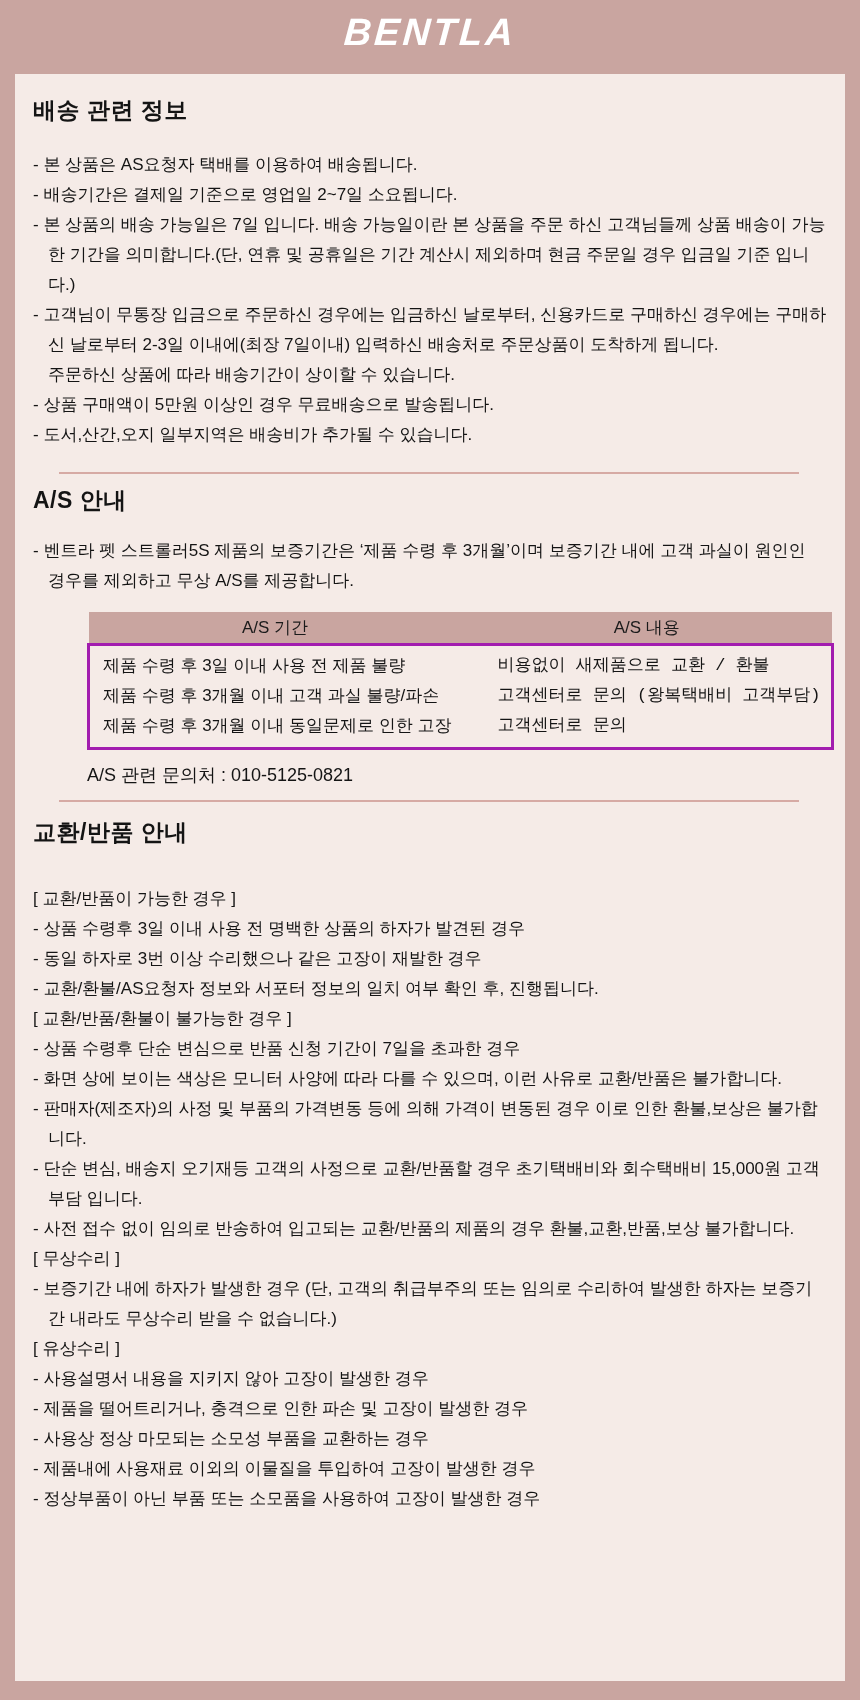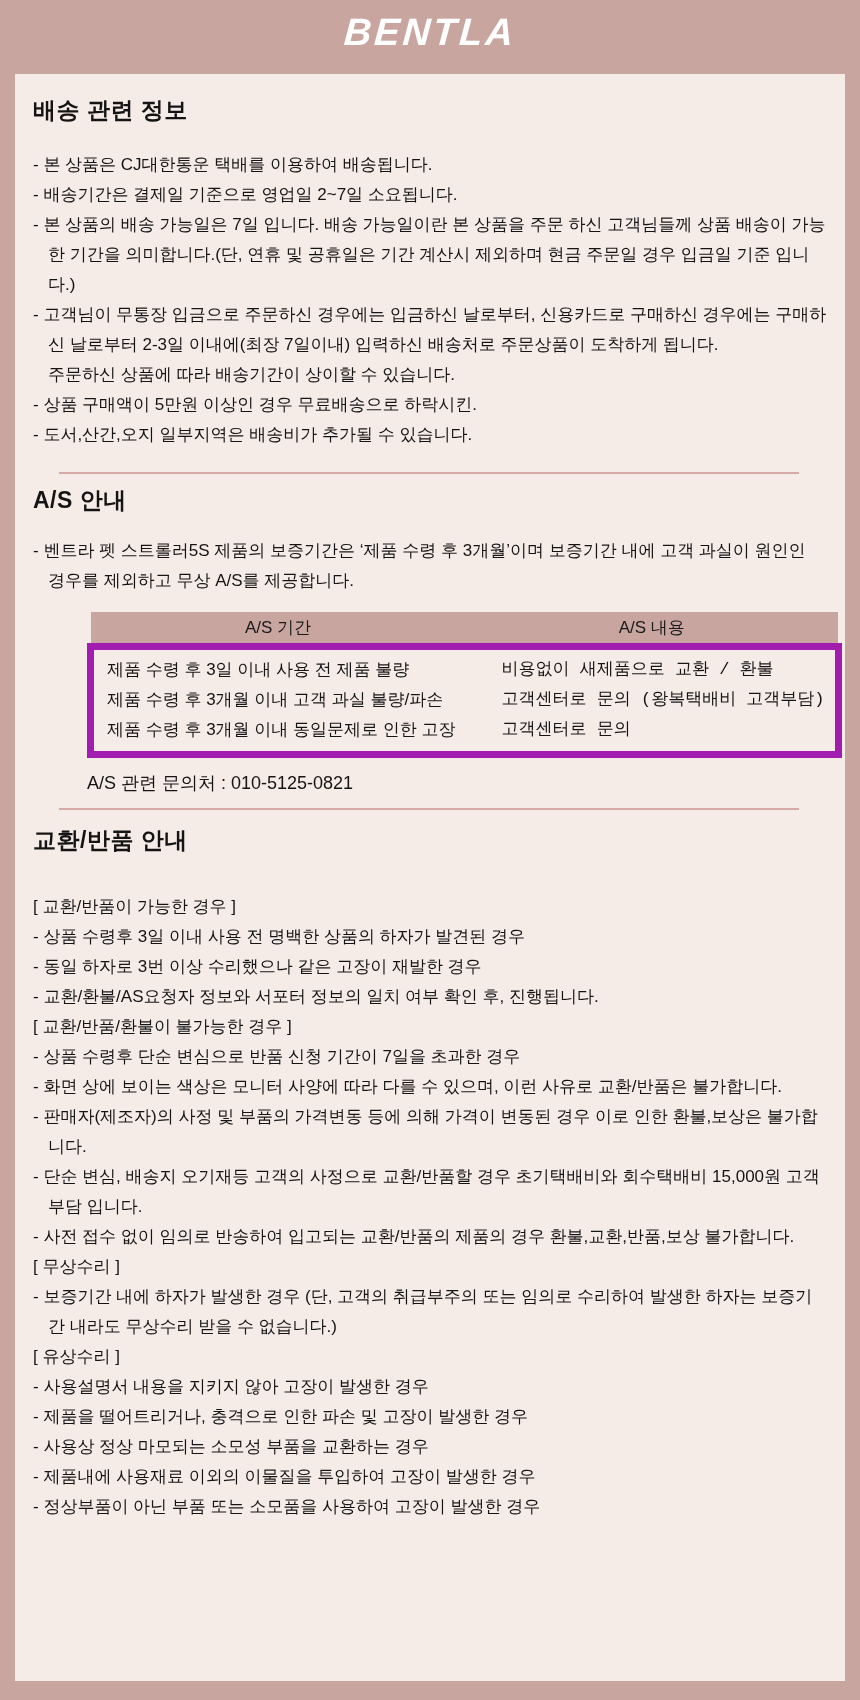--- a/index.html
+++ b/index.html
@@ -44,21 +44,21 @@
   .as-intro{margin-top:20px;}
 
   table.as-table{
     border-collapse:collapse;width:650px;margin:16px 0 0 54px;
     font-size:17px;
   }
   table.as-table th{
     background:#c9a5a0;font-weight:400;text-align:center;
     height:31px;padding:0;font-size:17px;color:#1a1a1a;
   }
-  table.as-table tbody{border:7px solid #a21caf;}
+  table.as-table tbody{border:3px solid #a21caf;}
   table.as-table td{
     padding:0 10px;line-height:30px;vertical-align:top;white-space:nowrap;
   }
   table.as-table td.col-period{width:52%;padding-left:13px;}
   table.as-table td.col-content{width:48%;padding-left:36px;font-family:Liberation Mono, monospace;}
   table.as-table tbody tr:first-child td{padding-top:5px;}
   table.as-table tbody tr:last-child td{padding-bottom:6px;}
 
   .contact-line{margin:10px 0 0 54px;font-size:18px;line-height:30px;}
 
@@ -73,26 +73,26 @@
 
   <div class="logo-bar">
     <span class="logo">BENTLA</span>
   </div>
 
   <div class="panel">
 
     <div>
       <div class="section-title">배송 관련 정보</div>
       <div class="list">
-        <div class="line">- 본 상품은 CJ대한통운 택배를 이용하여 배송됩니다.</div>
+        <div class="line">- 본 상품은 AS요청자 택배를 이용하여 배송됩니다.</div>
         <div class="line">- 배송기간은 결제일 기준으로 영업일 2~7일 소요됩니다.</div>
         <div class="line">- 본 상품의 배송 가능일은 7일 입니다. 배송 가능일이란 본 상품을 주문 하신 고객님들께 상품 배송이 가능한 기간을 의미합니다.(단, 연휴 및 공휴일은 기간 계산시 제외하며 현금 주문일 경우 입금일 기준 입니다.)</div>
         <div class="line">- 고객님이 무통장 입금으로 주문하신 경우에는 입금하신 날로부터, 신용카드로 구매하신 경우에는 구매하신 날로부터 2-3일 이내에(최장 7일이내) 입력하신 배송처로 주문상품이 도착하게 됩니다.</div>
         <div class="line cont">주문하신 상품에 따라 배송기간이 상이할 수 있습니다.</div>
-        <div class="line">- 상품 구매액이 5만원 이상인 경우 무료배송으로 하락시킨.</div>
+        <div class="line">- 상품 구매액이 5만원 이상인 경우 무료배송으로 발송됩니다.</div>
         <div class="line">- 도서,산간,오지 일부지역은 배송비가 추가될 수 있습니다.</div>
       </div>
     </div>
 
     <hr class="divider divider-1">
 
     <div>
       <div class="section-title">A/S 안내</div>
       <div class="line as-intro">- 벤트라 펫 스트롤러5S 제품의 보증기간은 ‘제품 수령 후 3개월’이며 보증기간 내에 고객 과실이 원인인 경우를 제외하고 무상 A/S를 제공합니다.</div>
 

